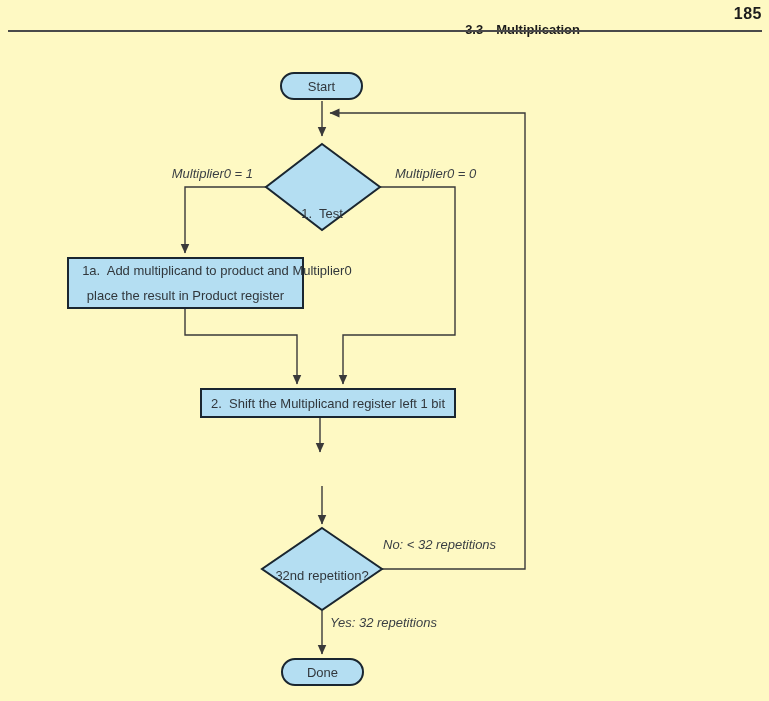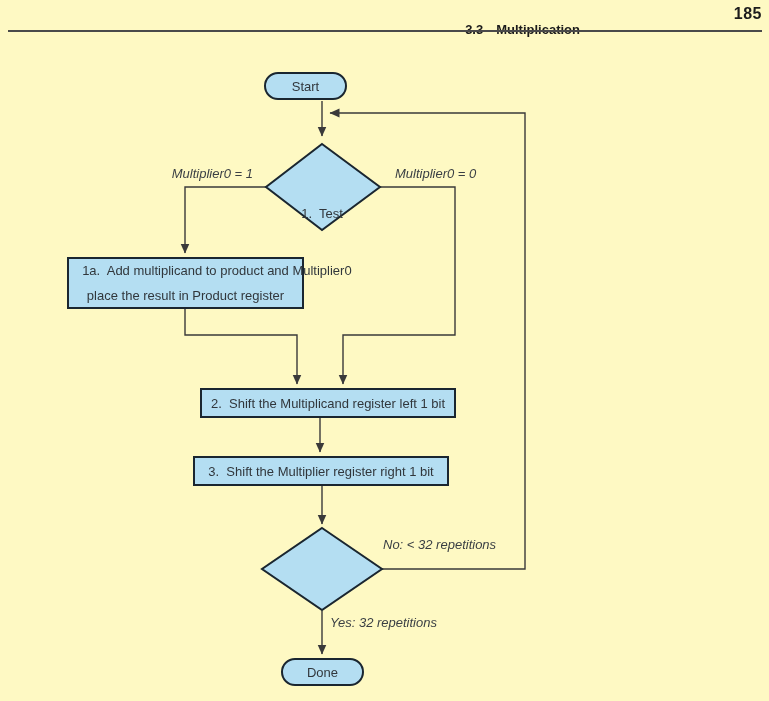--- a/index.html
+++ b/index.html
@@ -118,45 +118,43 @@
     <polyline points="320,418 320,452" fill="none" stroke="#3a3a3a" stroke-width="1.4" marker-end="url(#ah)"></polyline>
 
     <polyline points="322,486 322,524" fill="none" stroke="#3a3a3a" stroke-width="1.4" marker-end="url(#ah)"></polyline>
 
     <polyline points="322,611 322,654" fill="none" stroke="#3a3a3a" stroke-width="1.4" marker-end="url(#ah)"></polyline>
 
     <polygon points="322,144 380,187 322,230 266,187" fill="#b4def2" stroke="#1a2630" stroke-width="2"></polygon>
     <polygon points="322,528 382,569 322,610 262,569" fill="#b4def2" stroke="#1a2630" stroke-width="2"></polygon>
   </svg>
 
-  <div class="node terminal" style="left:264px; top:72px; width:83px; height:28px;">
+  <div class="node terminal" style="left:280px; top:72px; width:83px; height:28px;">
     <span>Start</span>
   </div>
 
   <div class="diamond-text" style="left:262px; top:166px; width:120px;">
     <span class="proc-line">1.  Test</span>
     <span class="proc-line">Multiplier0</span>
   </div>
 
   <div class="edge-label" style="left:143px; top:166px; width:110px; text-align:right;">Multiplier0 = 1</div>
   <div class="edge-label" style="left:395px; top:166px;">Multiplier0 = 0</div>
 
   <div class="node" style="left:67px; top:257px; width:237px; height:52px;gap:6px;">
     <span class="proc-line">1a.  Add multiplicand to product and</span>
     <span class="proc-line">place the result in Product register</span>
   </div>
 
   <div class="node" style="left:200px; top:388px; width:256px; height:30px;">
     <span>2.  Shift the Multiplicand register left 1 bit</span>
   </div>
 
-  <div class="node" style="left:193px; top:456px; width:256px; height:30px;">
-    <span>3.  Shift the Multiplier register right 1 bit</span>
-  </div>
 
+  <div class="diamond-text" style="left:252px; top:566px; width:140px;">32nd repetition?</div>
 
   <div class="edge-label" style="left:383px; top:537px;">No: &lt; 32 repetitions</div>
   <div class="edge-label" style="left:330px; top:615px;">Yes: 32 repetitions</div>
 
   <div class="node terminal" style="left:281px; top:658px; width:83px; height:28px;">
     <span>Done</span>
   </div>
 
 </div>
 

